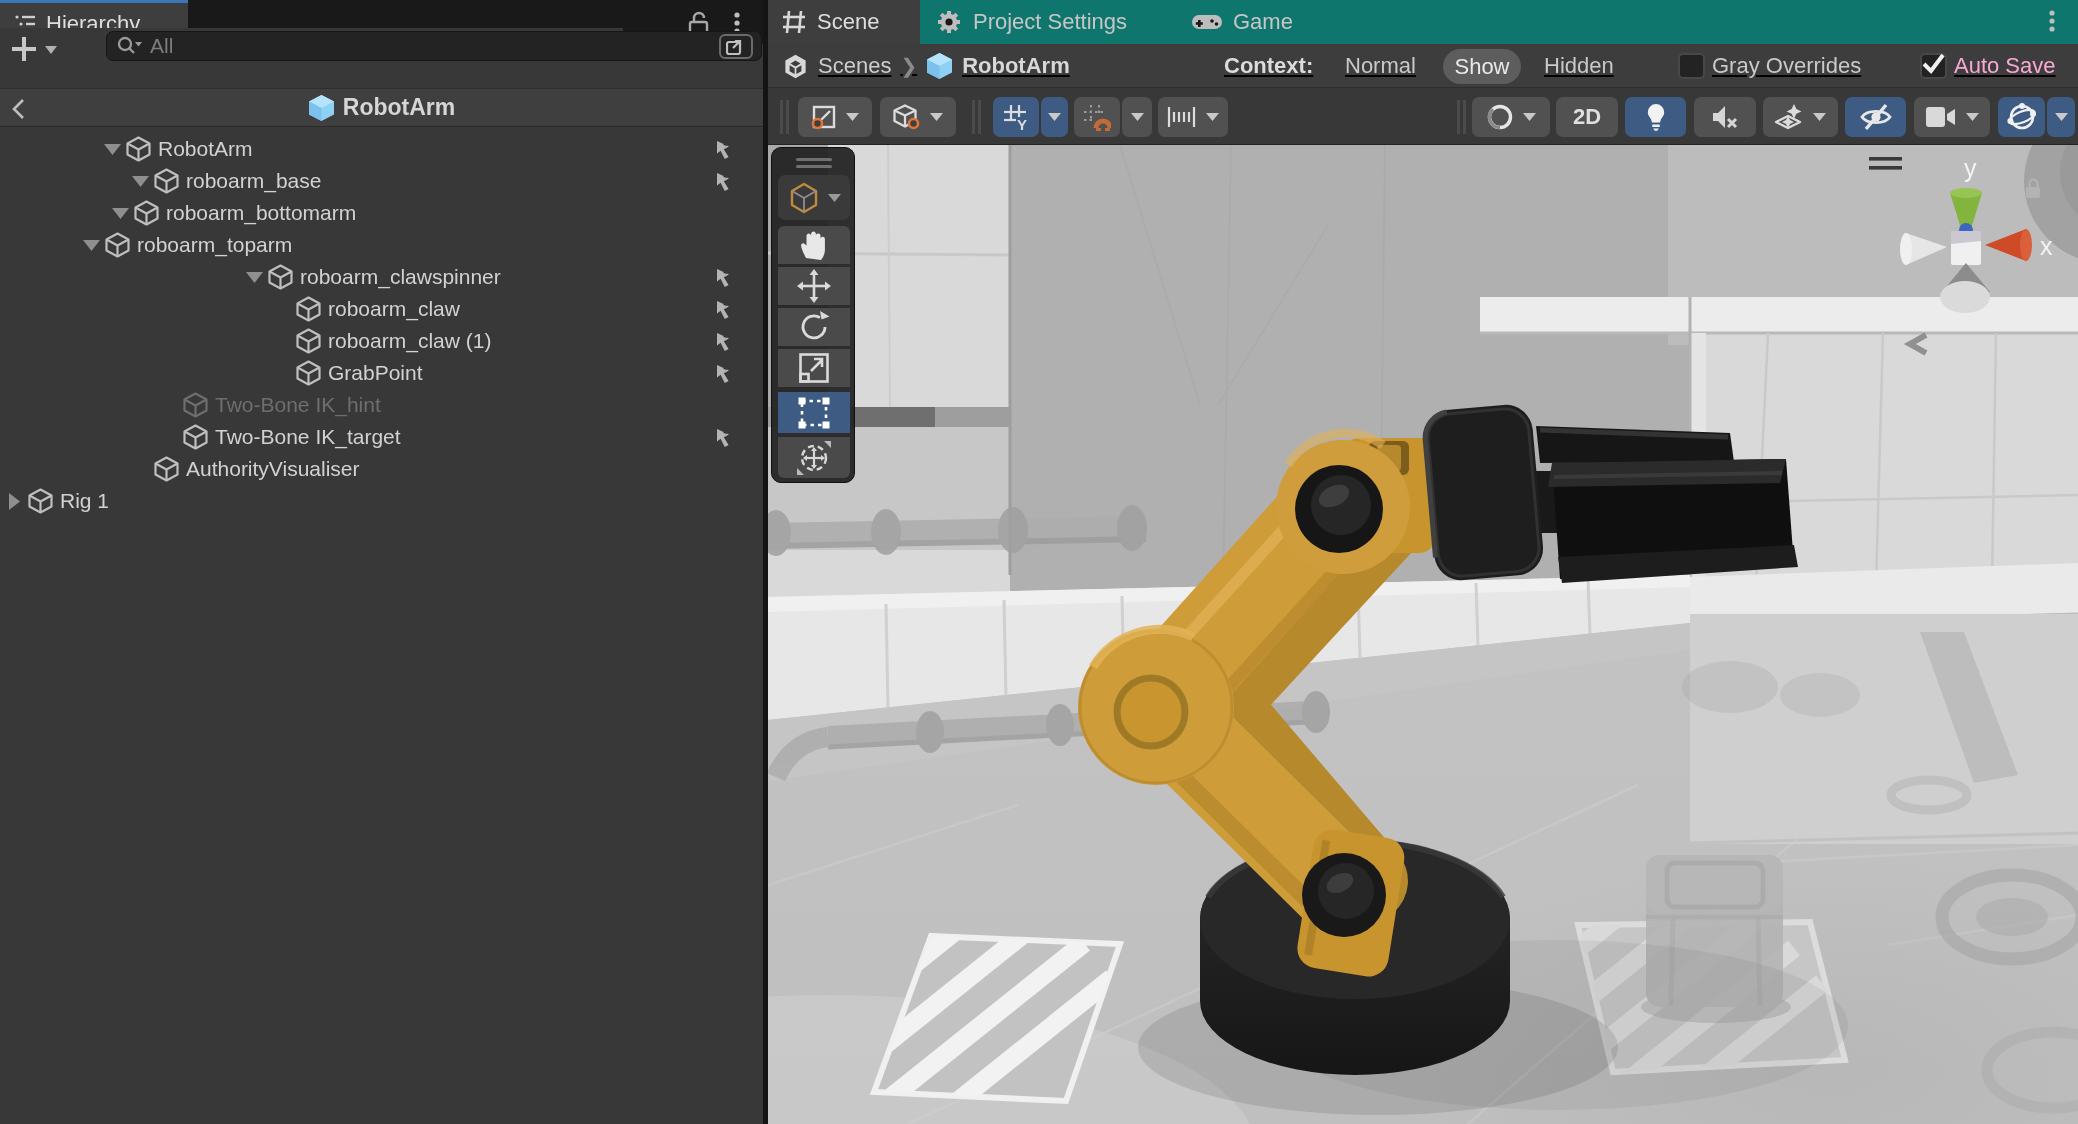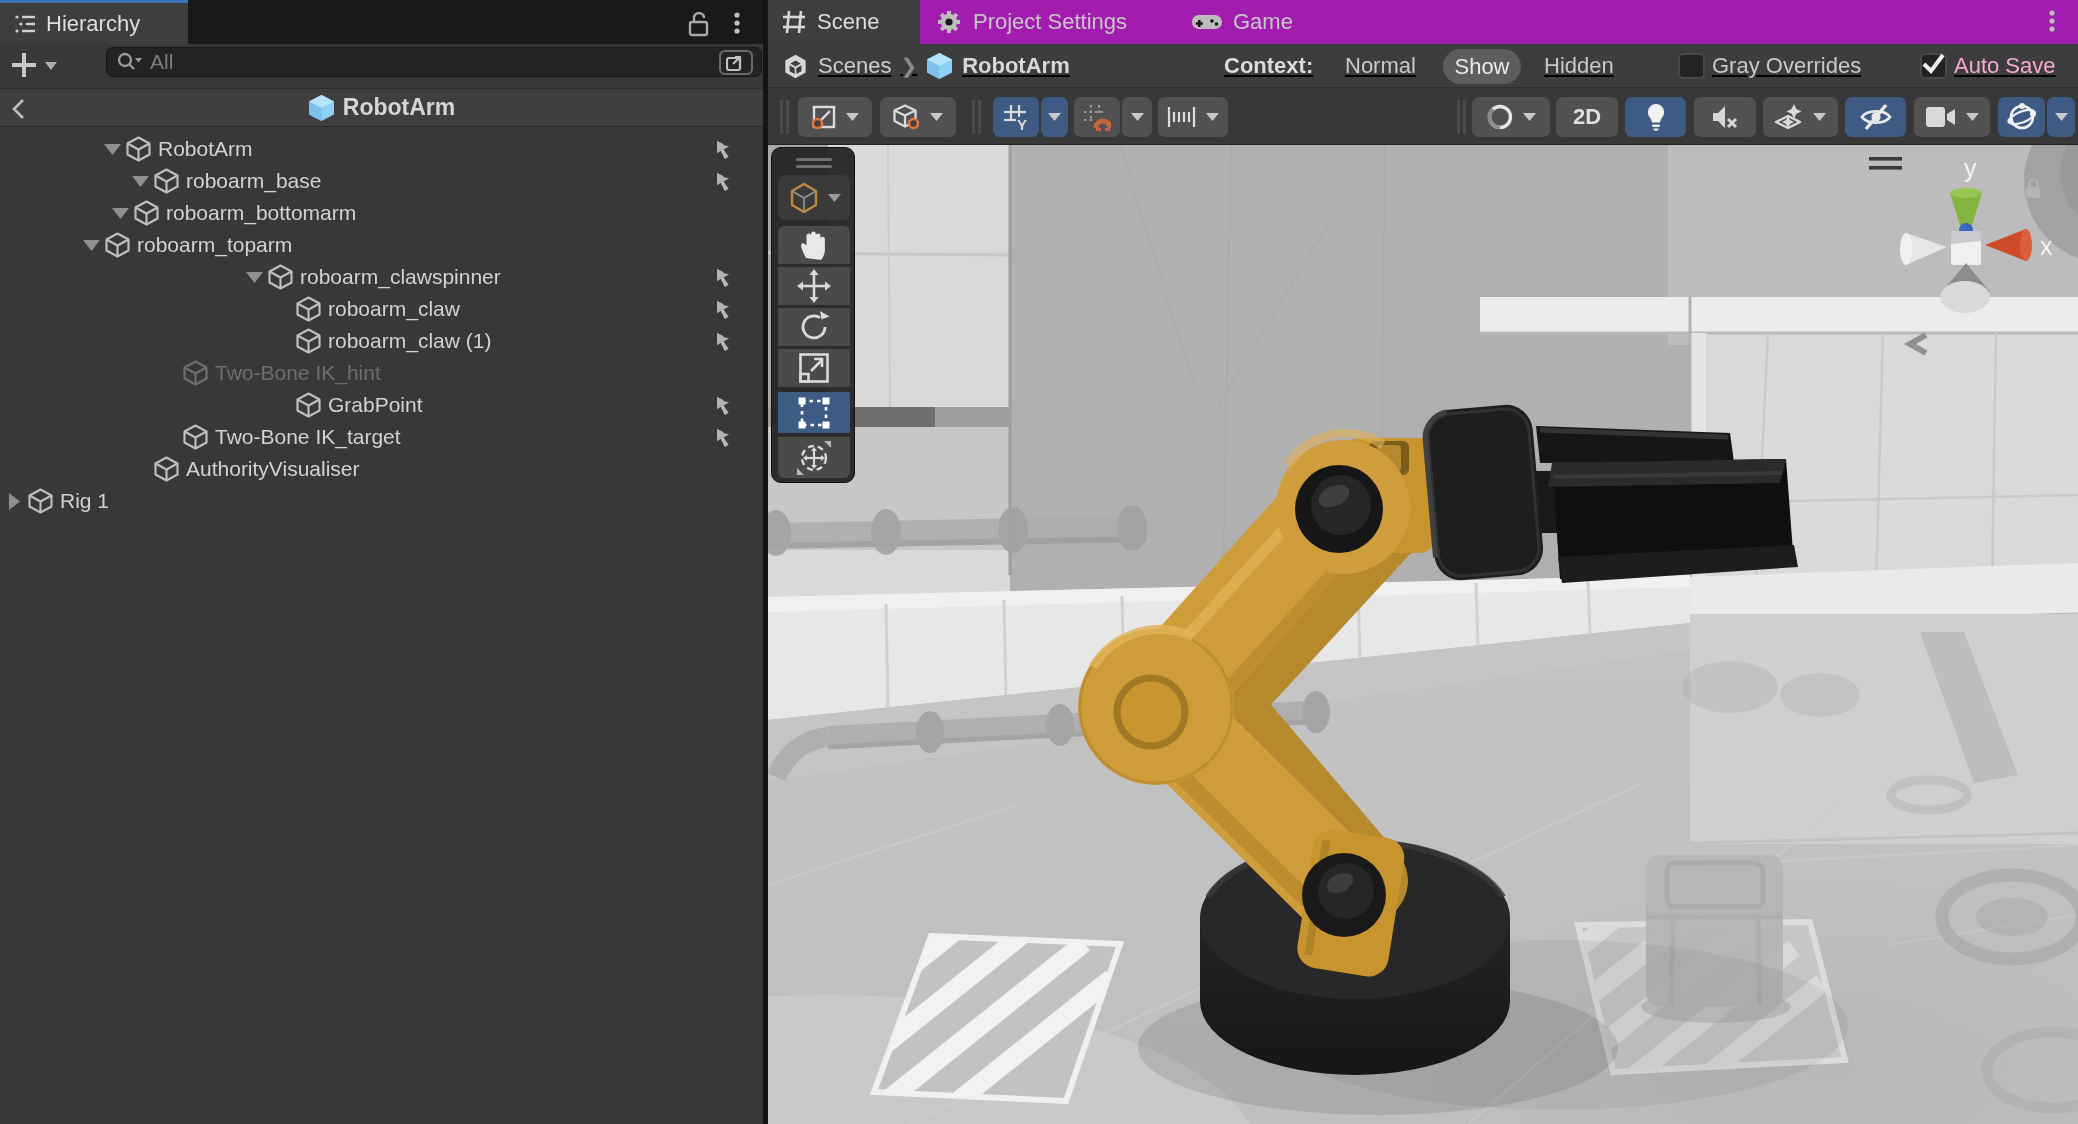--- a/index.html
+++ b/index.html
@@ -8,42 +8,42 @@
   .root { position:relative; width:2078px; height:1124px; }
   
   .left { position:absolute; left:0; top:0; width:763px; height:1124px; background:#383838; }
   .ltabs { position:absolute; left:0; top:0; width:763px; height:44px; background:#191919; }
   .ltab { position:absolute; left:0; top:0; width:188px; height:44px; background:#3e3e3e;
     border-top:3px solid #3b76b6; display:flex; align-items:center; }
   .ltab .txt { color:#dedede; font-size:22px; margin-left:10px; }
   .licon { margin-left:14px; }
   .lockico { position:absolute; right:52px; top:10px; }
   .kebab { position:absolute; right:22px; top:10px; }
-  .lrow2 { position:absolute; left:0; top:44px; width:623px; height:44px; background:#383838; }
+  .lrow2 { position:absolute; left:0; top:28px; width:623px; height:44px; background:#383838; }
   .searchbox { position:absolute; left:106px; top:3px; width:656px; height:30px;
     background:#232323; border:1px solid #161616; border-radius:7px; display:flex; align-items:center; }
   .searchbox .ph { color:#7d7d7d; font-size:21px; margin-left:8px; }
   .pickbtn { position:absolute; right:8px; top:2px; width:34px; height:25px;
     border:2px solid #6a6a6a; border-radius:6px; display:flex; align-items:center; justify-content:center; }
   .lheader { position:absolute; left:0; top:88px; width:763px; height:39px; background:#3f3f3f;
     border-top:1px solid #2e2e2e; border-bottom:1px solid #2a2a2a; }
   .lheader .back { position:absolute; left:10px; top:5px; color:#c2c2c2; font-size:24px; }
   .lheader .mid { position:absolute; left:0; top:0; width:100%; height:100%;
     display:flex; align-items:center; justify-content:center; gap:8px; }
   .lheader .mid span { color:#d6d6d6; font-size:23px; font-weight:bold; }
   .tree { position:absolute; left:0; top:127px; width:763px; bottom:0; }
   .trow { position:relative; height:32px; display:flex; align-items:center; }
   .trow .tri { width:28px; display:flex; justify-content:center; flex:none; }
   .trow .lbl { color:#d2d2d2; font-size:21px; margin-left:7px; white-space:pre; }
   .trow.gray .lbl { color:#6e6e6e; }
   .trow .pick { position:absolute; right:31px; top:7px; }
   
   .divider { position:absolute; left:763px; top:0; width:5px; height:1124px; background:#141414; }
   .right { position:absolute; left:768px; top:0; width:1310px; height:1124px; background:#383838; }
-  .rtabs { position:absolute; left:0; top:0; width:1310px; height:44px; background:#a21caf; }
+  .rtabs { position:absolute; left:0; top:0; width:1310px; height:44px; background:#0f766e; }
   .rtab { position:absolute; top:0; height:44px; display:flex; align-items:center; gap:11px; }
   .rtab span { color:#c6c6c6; font-size:22px; }
   .rtab.active { background:#3e3e3e; }
   .rtab.active span { color:#dedede; }
   .crumbs { position:absolute; left:0; top:44px; width:1310px; height:44px; background:#3d3d3d;
     border-bottom:1px solid #2e2e2e; }
   .crumbs .item { position:absolute; top:0; height:44px; display:flex; align-items:center;text-decoration:underline; }
   .ctext { color:#c9c9c9; font-size:22px; }
   .pill { position:absolute; left:675px; top:5px; width:78px; height:35px; background:#5d5d5d;
     border-radius:18px; display:flex; align-items:center; justify-content:center; }
@@ -236,43 +236,43 @@
               <path d="M12.5,1.5 L23.5,7.5 V18.5 L12.5,24.5 L1.5,18.5 V7.5 Z"></path>
               <path d="M1.5,7.5 L12.5,13.5 L23.5,7.5 M12.5,13.5 V24.5"></path>
             </g>
           </svg>
           <div class="lbl">roboarm_claw (1)</div>
           <svg class="pick" width="18" height="19" viewBox="0 0 18 19">
             <path d="M3,1 L15,6.5 L9.8,9.2 L14.6,17 L10.8,19 L6.6,10.8 L3,13.5 Z" fill="#b4b4b4"></path>
             <path d="M12,2 L13,6 L9,5 Z" fill="#383838"></path>
           </svg>
         </div>
-      <div class="trow gray" style="padding-left:155px">
-          <div class="tri"></div>
-          <svg width="25" height="26" viewBox="0 0 25 26" style="flex:none">
-            <g fill="none" stroke="#6e6e6e" stroke-width="2.2" stroke-linejoin="round">
-              <path d="M12.5,1.5 L23.5,7.5 V18.5 L12.5,24.5 L1.5,18.5 V7.5 Z"></path>
-              <path d="M1.5,7.5 L12.5,13.5 L23.5,7.5 M12.5,13.5 V24.5"></path>
-            </g>
-          </svg>
-          <div class="lbl">Two-Bone IK_hint</div>
-        </div>
       <div class="trow" style="padding-left:268px">
           <div class="tri"></div>
           <svg width="25" height="26" viewBox="0 0 25 26" style="flex:none">
             <g fill="none" stroke="#bfbfbf" stroke-width="2.2" stroke-linejoin="round">
               <path d="M12.5,1.5 L23.5,7.5 V18.5 L12.5,24.5 L1.5,18.5 V7.5 Z"></path>
               <path d="M1.5,7.5 L12.5,13.5 L23.5,7.5 M12.5,13.5 V24.5"></path>
             </g>
           </svg>
           <div class="lbl">GrabPoint</div>
           <svg class="pick" width="18" height="19" viewBox="0 0 18 19">
             <path d="M3,1 L15,6.5 L9.8,9.2 L14.6,17 L10.8,19 L6.6,10.8 L3,13.5 Z" fill="#b4b4b4"></path>
             <path d="M12,2 L13,6 L9,5 Z" fill="#383838"></path>
           </svg>
+        </div>
+      <div class="trow gray" style="padding-left:155px">
+          <div class="tri"></div>
+          <svg width="25" height="26" viewBox="0 0 25 26" style="flex:none">
+            <g fill="none" stroke="#6e6e6e" stroke-width="2.2" stroke-linejoin="round">
+              <path d="M12.5,1.5 L23.5,7.5 V18.5 L12.5,24.5 L1.5,18.5 V7.5 Z"></path>
+              <path d="M1.5,7.5 L12.5,13.5 L23.5,7.5 M12.5,13.5 V24.5"></path>
+            </g>
+          </svg>
+          <div class="lbl">Two-Bone IK_hint</div>
         </div>
       <div class="trow" style="padding-left:155px">
           <div class="tri"></div>
           <svg width="25" height="26" viewBox="0 0 25 26" style="flex:none">
             <g fill="none" stroke="#bfbfbf" stroke-width="2.2" stroke-linejoin="round">
               <path d="M12.5,1.5 L23.5,7.5 V18.5 L12.5,24.5 L1.5,18.5 V7.5 Z"></path>
               <path d="M1.5,7.5 L12.5,13.5 L23.5,7.5 M12.5,13.5 V24.5"></path>
             </g>
           </svg>
           <div class="lbl">Two-Bone IK_target</div>

